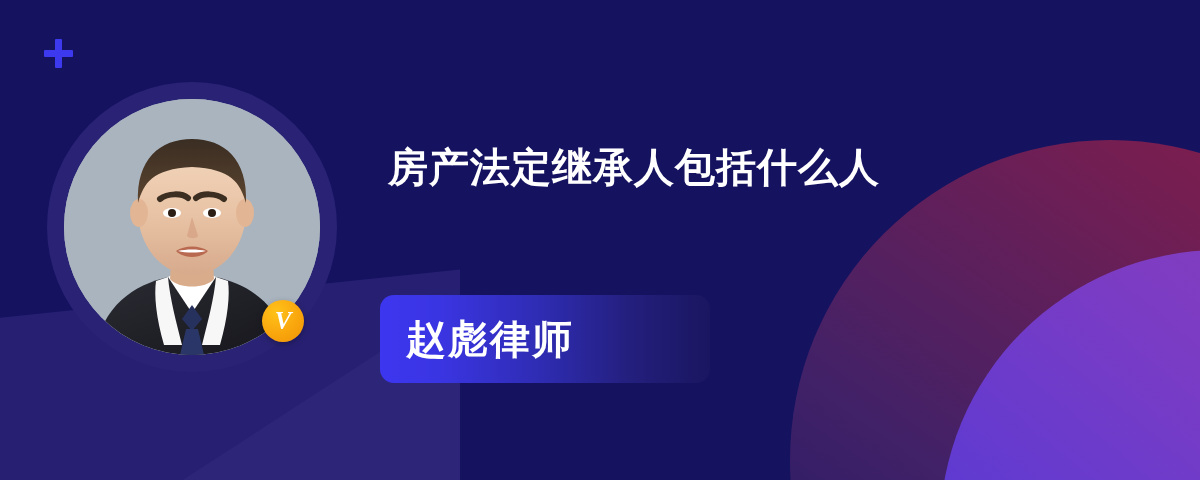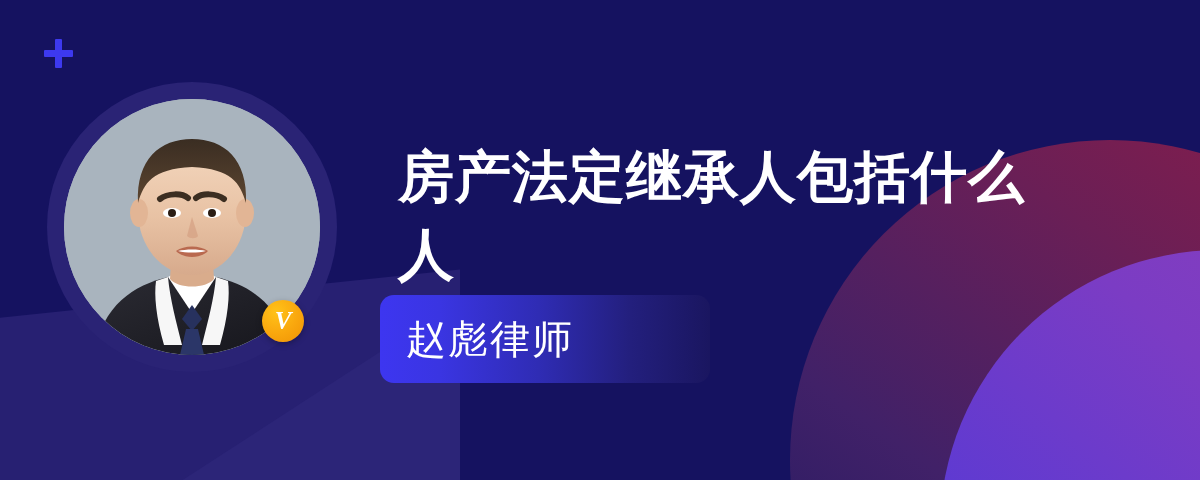--- a/index.html
+++ b/index.html
@@ -142,40 +142,40 @@
   }
 
   
   .content {
     position: absolute;
     left: 388px;
     top: 128px;
     width: 690px;
   }
   .headline {
-    margin: 10px;
+    margin: 0;
     color: #ffffff;
-    font-size: 56px;
+    font-size: 40px;
     font-weight: bold;
     line-height: 78px;
     letter-spacing: 1px;
     white-space: normal;
   }
   .cta-button {
     position: absolute;
     left: 380px;
     top: 295px;
     width: 330px;
     height: 88px;
     border: 0;
     border-radius: 14px;
     background: linear-gradient(90deg, #3d36f0 0%, #3a35e2 18%, #2f2cb4 48%, #231f7d 76%, #1a1660 100%);
     color: #ffffff;
     font-size: 40px;
-    font-weight: normal;
+    font-weight: bold;
     font-family: "Liberation Sans", "DejaVu Sans", sans-serif;
     text-align: left;
     padding: 0 0 0 26px;
     letter-spacing: 2px;
     cursor: pointer;
     display: flex;
     align-items: center;
   }
 </style>
 </head>

